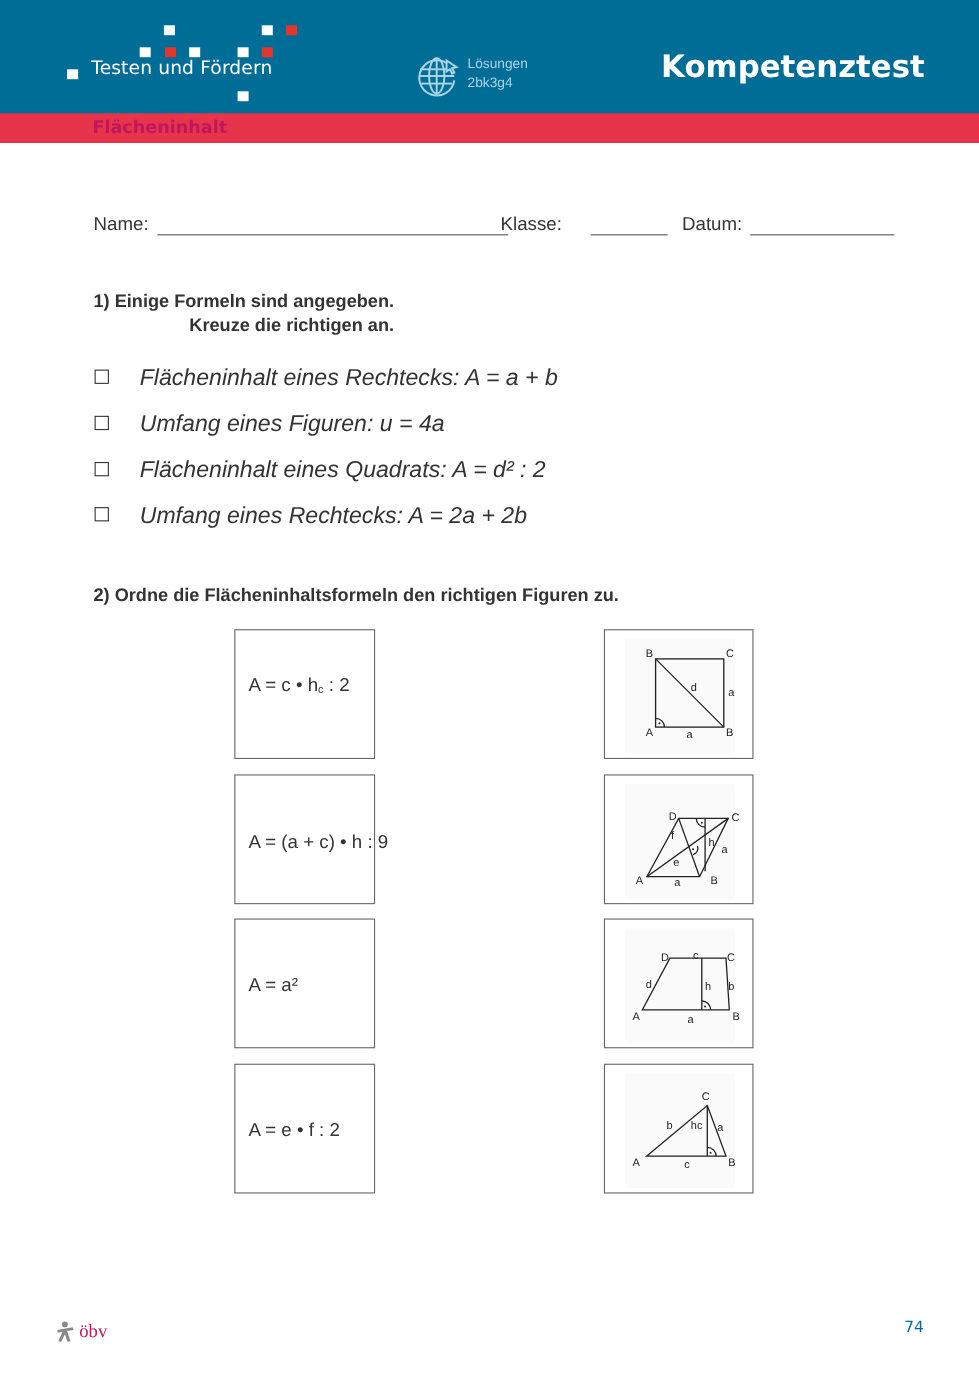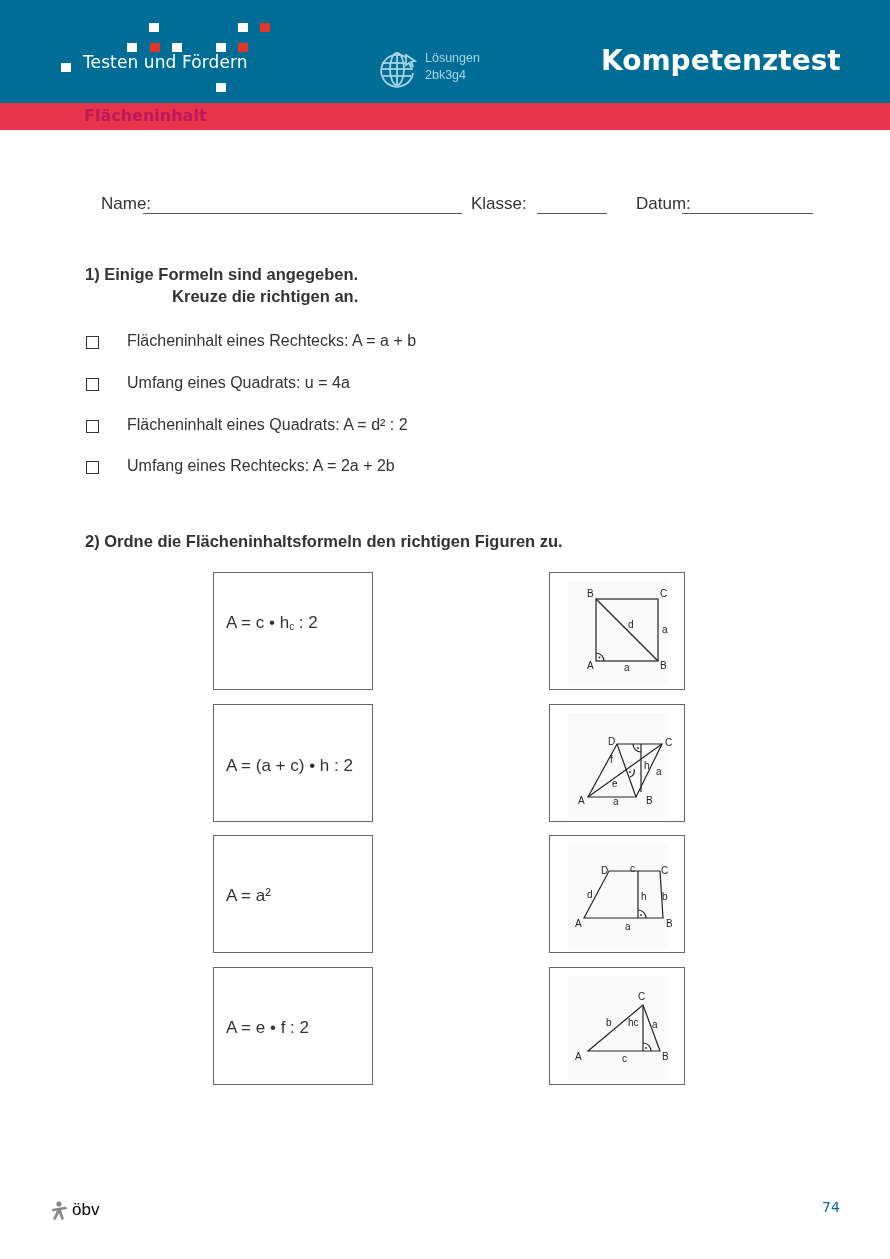--- a/index.html
+++ b/index.html
@@ -7,28 +7,28 @@
   .header { position:absolute; left:0; top:0; width:890px; height:104px; background:#006d96; }
   .logo-sq { position:absolute; width:10px; height:9px; background:#ffffff; }
   .logo-sq.red { background:#e5362d; }
   .brand { position:absolute; left:83px; top:52px; font-family:"DejaVu Sans", sans-serif; font-size:17px; color:#ffffff; letter-spacing:0.1px; }
   .globe { position:absolute; left:379px; top:49px; width:40px; height:40px; }
   .solutions { position:absolute; left:425px; top:50px; font-family:Liberation Sans, sans-serif; font-size:12.5px; color:#a9d3e6; line-height:17px; }
   .title { position:absolute; left:585px; top:44px; font-family:"DejaVu Sans", sans-serif; font-weight:bold; font-size:28px; color:#ffffff;margin-left:16px; }
   .topic-bar { position:absolute; left:0; top:103px; width:890px; height:27px; background:#e8344b; }
   .topic { position:absolute; left:84px; top:106px; font-family:"DejaVu Sans", sans-serif; font-weight:bold; font-size:16px; color:#be185d; }
 
-  .field-label { position:absolute; top:194px; font-size:17px; color:#333;margin-left:16px; }
+  .field-label { position:absolute; top:194px; font-size:17px; color:#333; }
   .field-line { position:absolute; top:213px; height:0; border-bottom:1.3px solid #555; }
 
   .q-title { position:absolute; left:85px; font-weight:bold; font-size:16.5px; color:#333; line-height:22px; }
   .cb { position:absolute; left:86px; width:11px; height:11px; border:1.4px solid #333; background:#fff; cursor:pointer; }
-  .cb-text { position:absolute; left:127px; font-size:16px; color:#333; }
-
-  .fbox { position:absolute; left:213px; width:160px; height:118px; border:1.3px solid #666; box-sizing:border-box; background:#fff; }
+  .cb-text { position:absolute; left:127px; font-size:21px; color:#333;font-style:italic; }
+
+  .fbox { position:absolute; left:213px; width:128px; height:118px; border:1.3px solid #666; box-sizing:border-box; background:#fff; }
   .fbox .ftxt { position:absolute; left:12px; top:40px; font-size:17px; color:#333; white-space:nowrap; }
   .fbox .ftxt sub { font-size:10px; vertical-align:-2px; }
   .gbox { position:absolute; left:549px; width:136px; height:118px; border:1.3px solid #666; box-sizing:border-box; background:#fff; }
   .gbox svg { position:absolute; left:0; top:0; }
 
   .footer-logo { position:absolute; left:50px; top:1200px; }
   .footer-text { position:absolute; left:114px; top:1207px; font-family:"DejaVu Sans Condensed","DejaVu Sans", sans-serif; font-size:9.5px; color:#444; line-height:13px; letter-spacing:-0.25px; }
   .page-no { position:absolute; left:822px; top:1199px; font-family:"DejaVu Sans", sans-serif; font-size:14px; color:#0369a1; }
 </style>
 </head>
@@ -77,33 +77,33 @@
 <div class="field-line" style="left:682px;width:131px;"></div>
 
 <div class="q-title" style="top:263px;">
   <div>1) Einige Formeln sind angegeben.</div>
   <div style="padding-left:21px;text-align:right;">Kreuze die richtigen an.</div>
 </div>
 
 <div class="cb" style="top:336px;"></div>
 <span class="cb-text" style="top:332px;">Flächeninhalt eines Rechtecks: A = a + b</span>
 <div class="cb" style="top:378px;"></div>
-<span class="cb-text" style="top:374px;">Umfang eines Quadrats: u = 4a</span>
+<span class="cb-text" style="top:374px;">Umfang eines Figuren: u = 4a</span>
 <div class="cb" style="top:420px;"></div>
 <span class="cb-text" style="top:416px;">Flächeninhalt eines Quadrats: A = d² : 2</span>
 <div class="cb" style="top:461px;"></div>
 <span class="cb-text" style="top:457px;">Umfang eines Rechtecks: A = 2a + 2b</span>
 
 <div class="q-title" style="top:530px;">2) Ordne die Flächeninhaltsformeln den richtigen Figuren zu.</div>
 
 <div class="fbox" style="top:572px;">
   <span class="ftxt"><span>A = c • h</span><sub>c</sub><span> : 2</span></span>
 </div>
 <div class="fbox" style="top:704px;">
-  <span class="ftxt" style="top:51px;">A = (a + c) • h : 2</span>
+  <span class="ftxt" style="top:51px;">A = (a + c) • h : 9</span>
 </div>
 <div class="fbox" style="top:835px;">
   <span class="ftxt" style="top:50px;">A = a²</span>
 </div>
 <div class="fbox" style="top:967px;">
   <span class="ftxt" style="top:50px;">A = e • f : 2</span>
 </div>
 
 <div class="gbox" style="top:572px;">
   <svg width="136" height="118" font-family="Liberation Sans, sans-serif" font-size="10" fill="#222">
@@ -189,17 +189,17 @@
   </svg>
 </div>
 
 <div class="footer-logo">
   <svg width="60" height="22" viewBox="0 0 60 22">
     <g fill="#888">
       <circle cx="9" cy="4" r="2.6"></circle>
       <path d="M2 9 L16 6.5 L17 9 L11 10 L14 19 L11.5 20 L9 13 L5.5 20 L3 19 L7 10.5 L2.5 11.5 Z"></path>
     </g>
   </svg>
-  <span style="position:absolute;left:22px;top:0;font-family:Liberation Sans, sans-serif;font-size:17px;color:#000000;">öbv</span>
+  <span style="position:absolute;left:22px;top:0;font-family:Liberation Serif, serif;font-size:17px;color:#be185d;">öbv</span>
 </div>
 <div class="footer-text">
 </div>
 <span class="page-no">74</span>
 
 </body></html>

